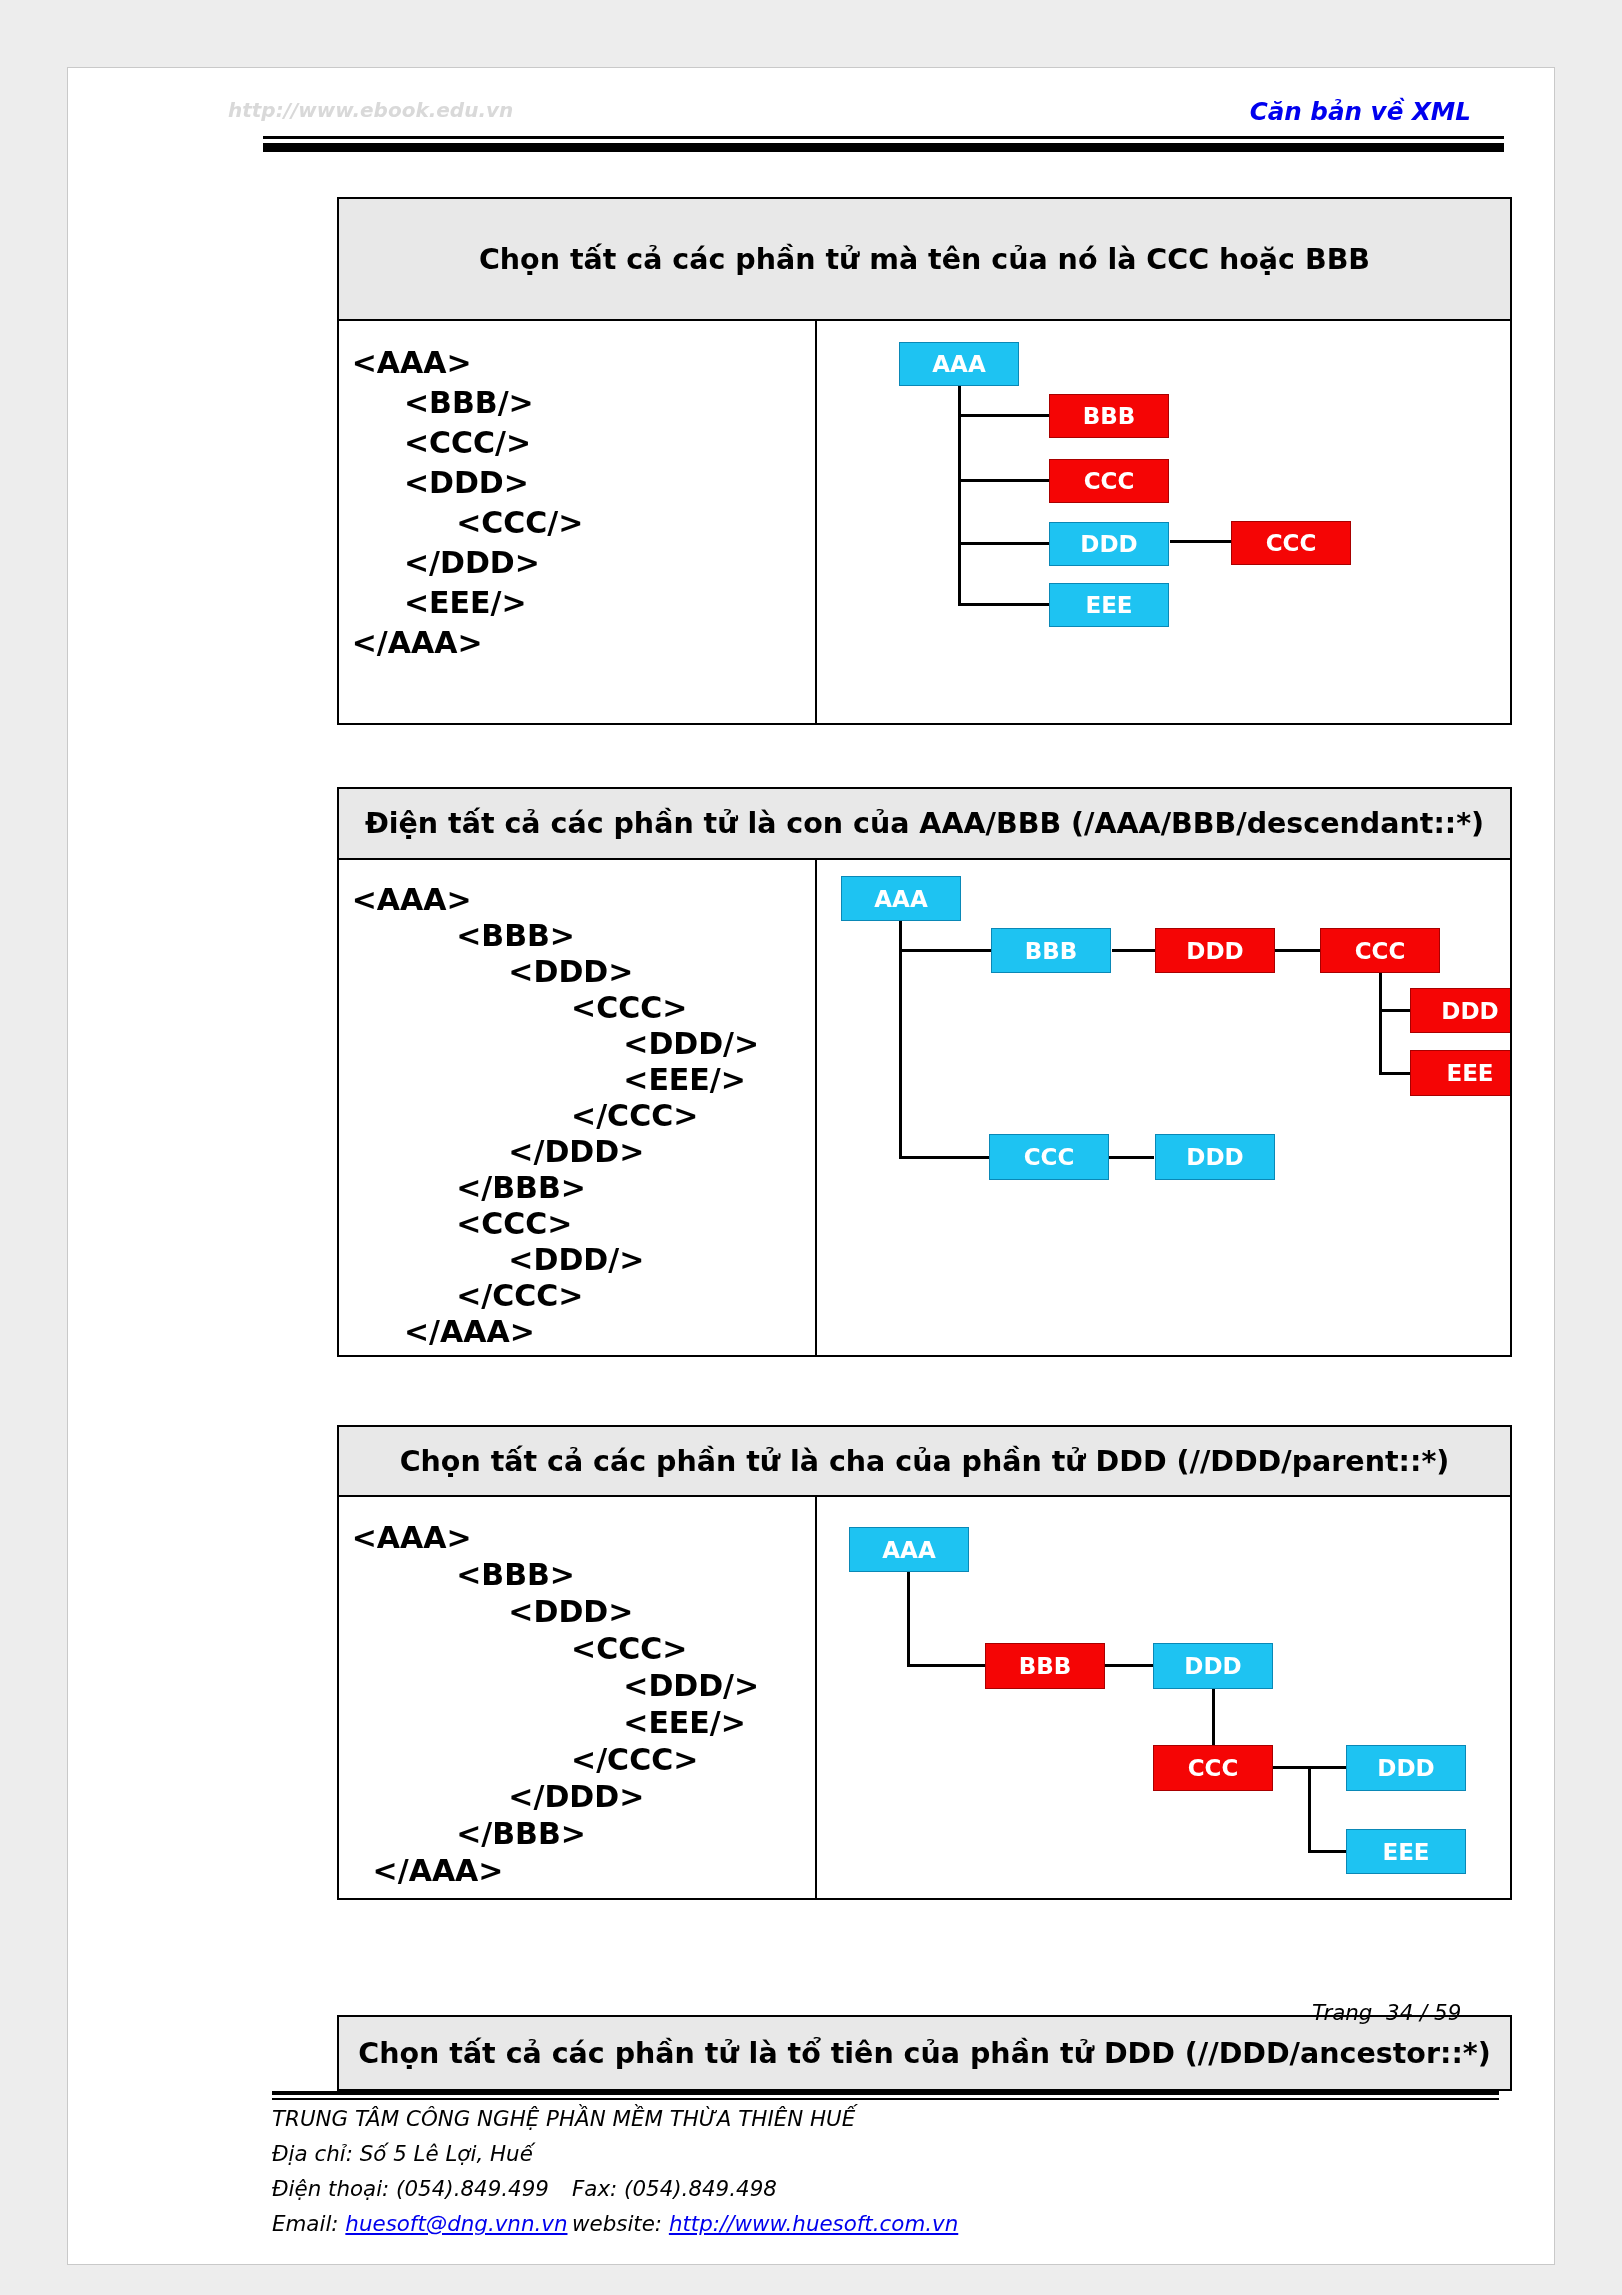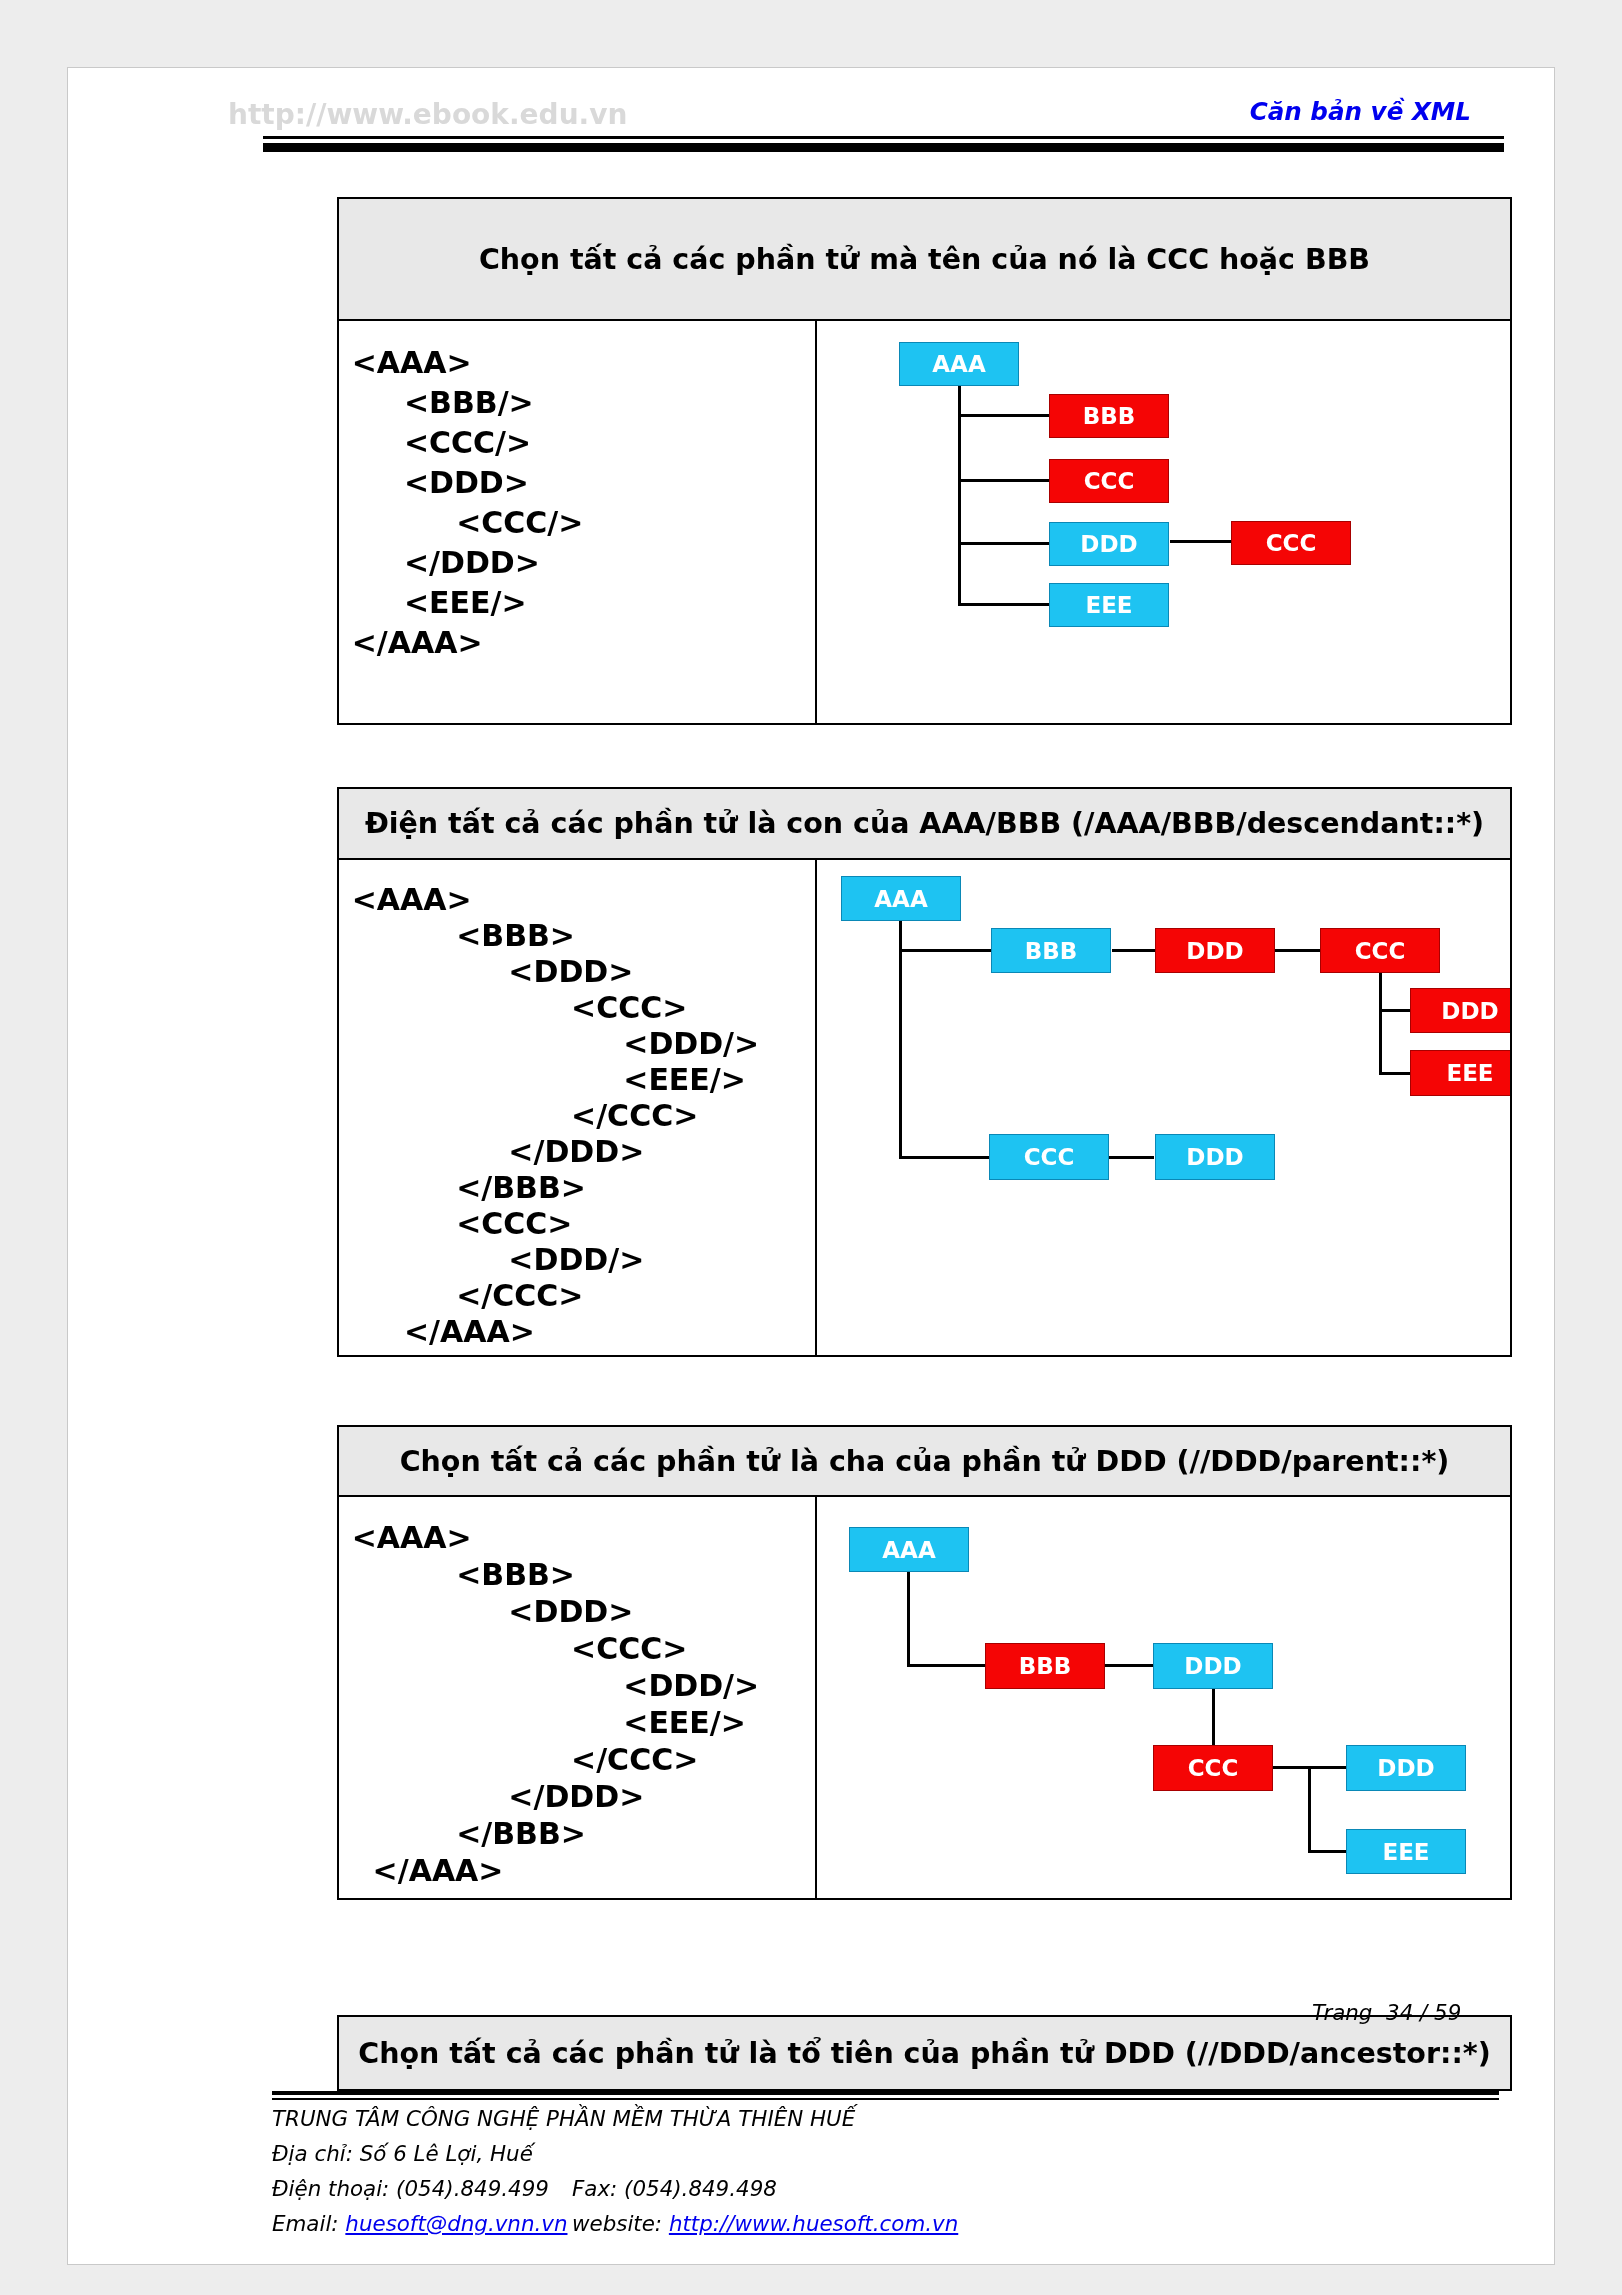--- a/index.html
+++ b/index.html
@@ -10,21 +10,21 @@
     position: relative;
   }
   .page {
     position:absolute; left:67px; top:67px; width:1488px; height:2198px;
     background:#fff; border:0.8px solid #C9C9C9;
   }
 
   
   .hdr-url {
     position:absolute; left:160px; top:30px;
-    font-size:28px; font-weight:bold; 
+    font-size:20px; font-weight:bold; font-style:italic;
     color: var(--header_gray, #D9D9D9);
     text-align: right;
   }
   .hdr-title {
     position:absolute; right:83px; top:28.5px;
     font-size:24.6px; font-weight:bold; font-style:italic;
     color: var(--link_blue, #0000EE);
   }
   .rule-thin  { position:absolute; left:195px; top:68px;  width:1241px; height:3.2px;  background:#000; }
   .rule-thick { position:absolute; left:195px; top:75px;  width:1241px; height:8.7px; background:#000; }
@@ -206,20 +206,20 @@
   <section class="xbox s4">
     <div class="xtitle">
       <div>Chọn tất cả các phần tử là tổ tiên của phần tử DDD (//DDD/ancestor::*)</div>
     </div>
   </section>
 
   <div class="f-rule-a"></div>
   <div class="f-rule-b"></div>
   <div class="fline f-org">TRUNG TÂM CÔNG NGHỆ PHẦN MỀM THỪA THIÊN HUẾ</div>
   <div class="fline f-page">Trang  34 / 59</div>
-  <div class="fline f-addr">Địa chỉ: Số 6 Lê Lợi, Huế</div>
+  <div class="fline f-addr">Địa chỉ: Số 5 Lê Lợi, Huế</div>
   <div class="fline f-phone">Điện thoại: (054).849.499</div>
   <div class="fline f-fax">Fax: (054).849.498</div>
   <div class="fline f-email"><span>Email: </span><a href="#" class="flink">huesoft@dng.vnn.vn</a></div>
   <div class="fline f-web"><span>website: </span><a href="#" class="flink">http://www.huesoft.com.vn</a></div>
 
 </div>
 
 
 </body></html>

